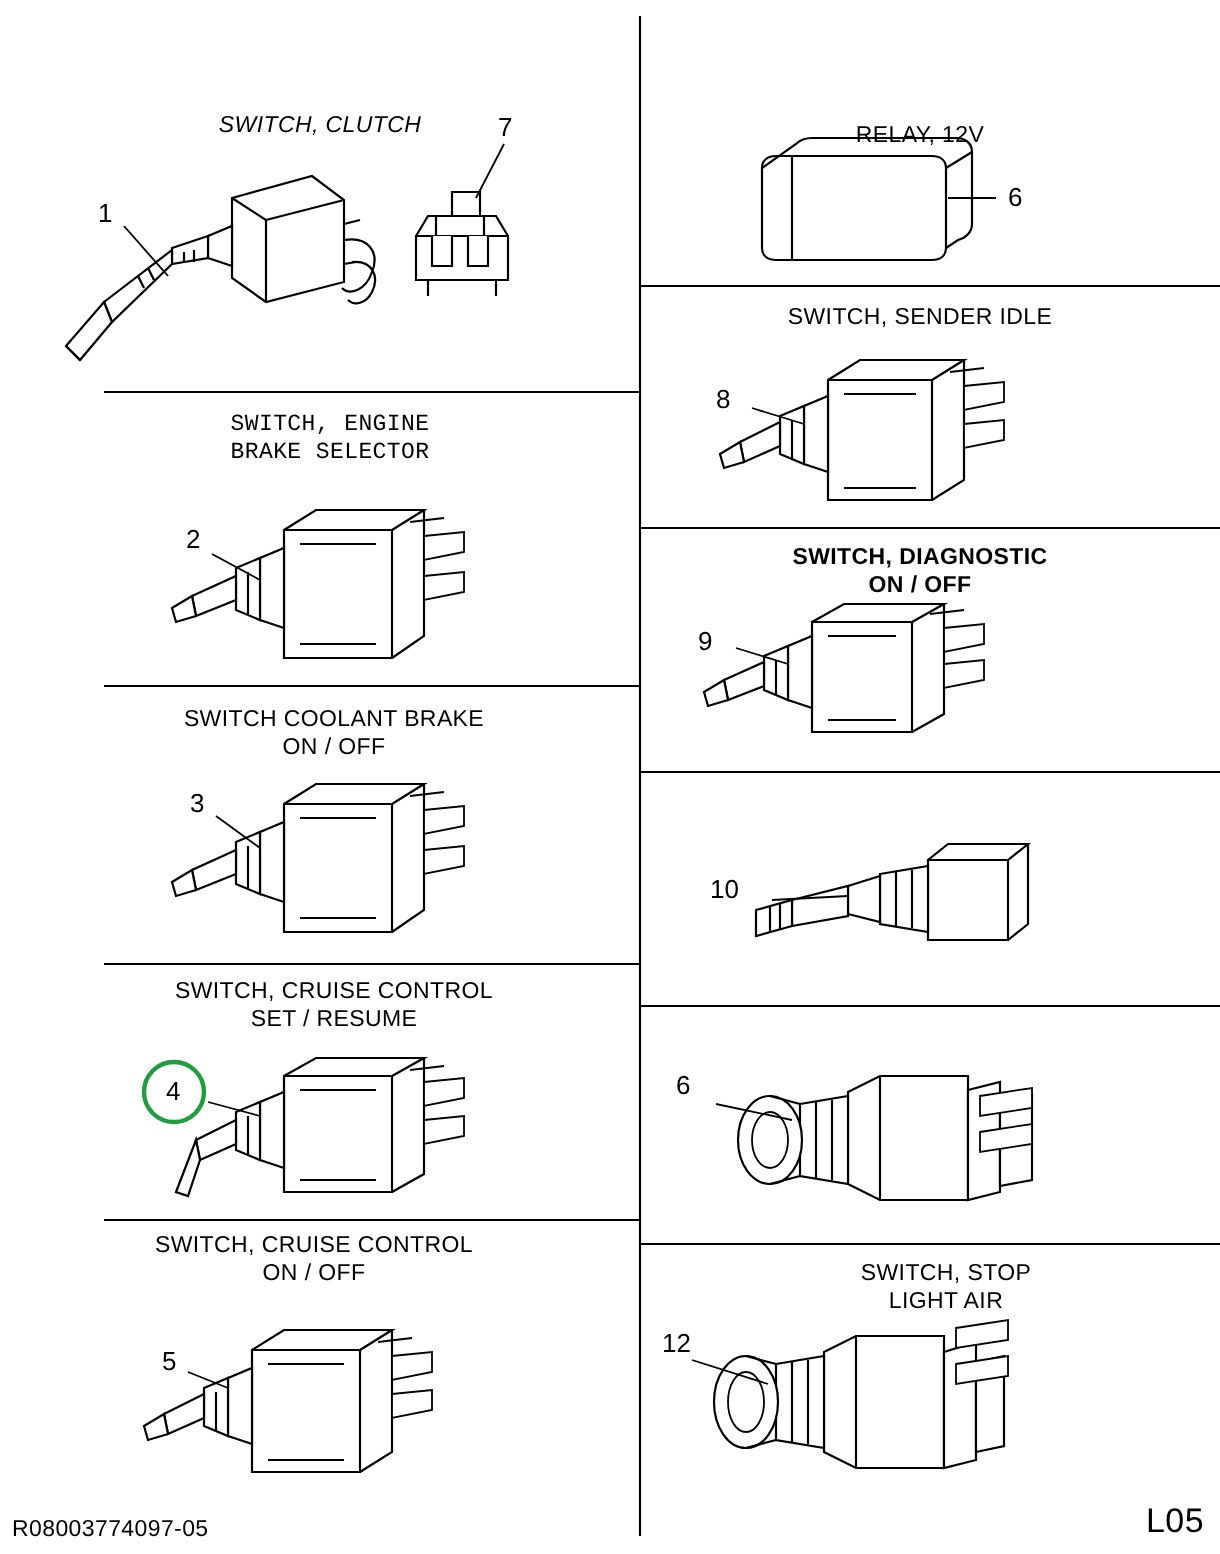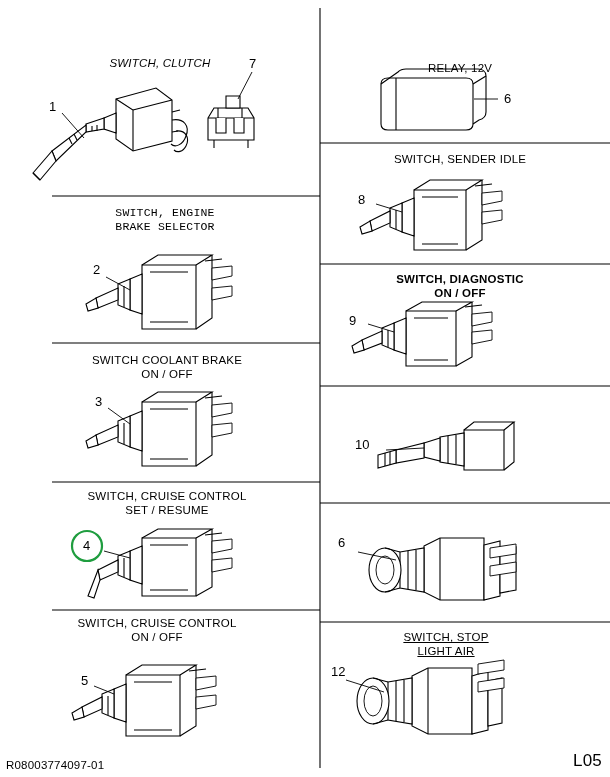--- a/index.html
+++ b/index.html
@@ -316,32 +316,32 @@
 
   <div class="cell-title" style="left:330px; top:21px; width:260px;margin-top:40px;">RELAY, 12V</div>
 
   <div class="cell-title" style="left:330px; top:152px; width:260px;">SWITCH, SENDER IDLE</div>
 
   <div class="cell-title" style="left:330px; top:272px; width:260px;font-weight:bold;">SWITCH, DIAGNOSTIC
 ON / OFF</div>
 
 
 
-  <div class="cell-title" style="left:316px; top:630px; width:260px;text-decoration:underline;">SWITCH, STOP
+  <div class="cell-title" style="left:343px; top:630px; width:260px;">SWITCH, STOP
 LIGHT AIR</div>
 
   <div class="callout" style="left:49px; top:99px;">1</div>
   <div class="callout" style="left:93px; top:262px;">2</div>
   <div class="callout" style="left:95px; top:394px;">3</div>
   <div class="callout" style="left:83px; top:538px;">4</div>
   <div class="callout" style="left:81px; top:673px;">5</div>
   <div class="callout" style="left:504px; top:91px;">6</div>
   <div class="callout" style="left:249px; top:56px;">7</div>
   <div class="callout" style="left:358px; top:192px;">8</div>
   <div class="callout" style="left:349px; top:313px;">9</div>
   <div class="callout" style="left:355px; top:437px;">10</div>
   <div class="callout" style="left:338px; top:535px;">6</div>
   <div class="callout" style="left:331px; top:664px;">12</div>
 
-  <div class="footer-left">R08003774097-01</div>
+  <div class="footer-left">R08003774097-05</div>
   <div class="footer-right">L05</div>
 
 </div>
 
 </body></html>

